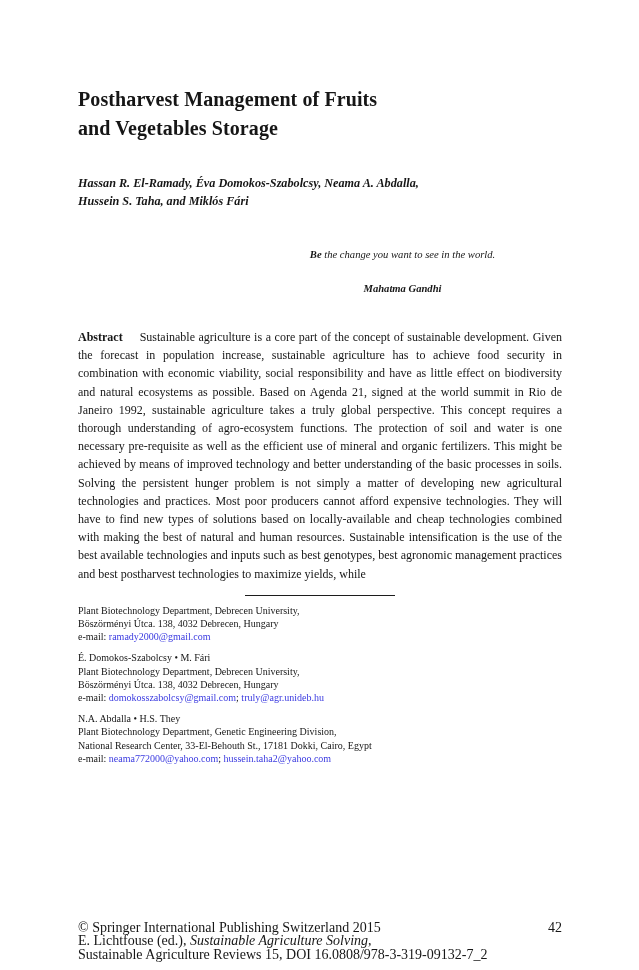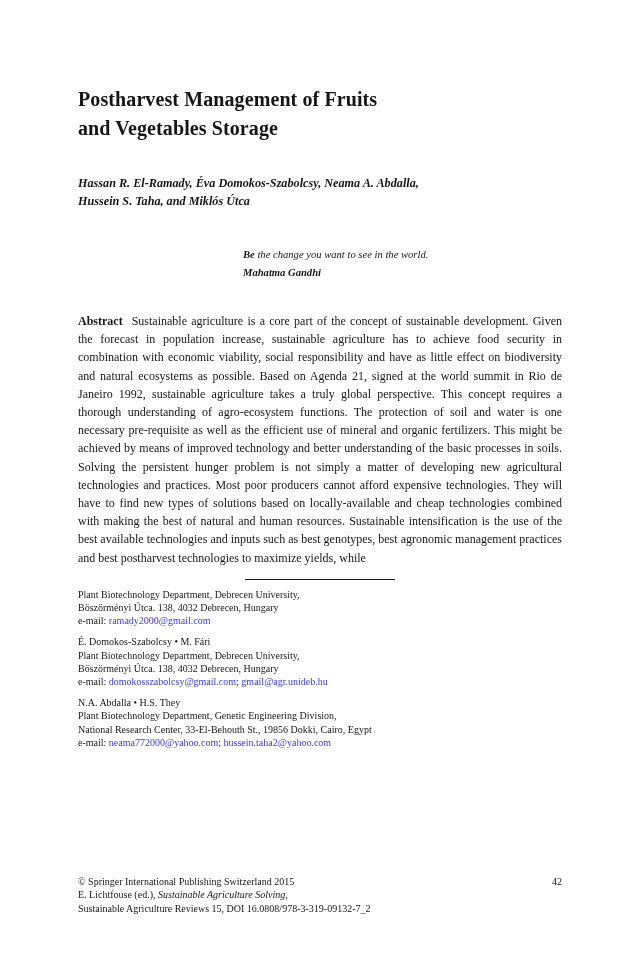--- a/index.html
+++ b/index.html
@@ -34,35 +34,35 @@
     font-weight: bold;
     font-style: italic;
   }
   .epigraph {
     margin-top: 37px;
     margin-left: 165px;
     width: 319px;
     font-size: 10.6px;
     line-height: 15px;
   }
-  .epigraph .quote { font-style: italic; }
+  .epigraph .quote { font-style: italic; text-align: center; }
   .epigraph .quote .lead { font-weight: bold; }
   .epigraph .attribution {
-    text-align: left;
+    text-align: center;
     font-style: italic;
     font-weight: bold;
-    margin-top: 3px;
+    margin-top: 19px;
   }
   .abstract {
     margin-top: 32px;
     font-size: 12px;
     line-height: 18.2px;
     text-align: justify;
   }
-  .abstract .abstract-label { font-weight: bold; margin-right: 9px; font-family: Liberation Serif, serif; }
+  .abstract .abstract-label { font-weight: bold; margin-right: 17px; font-family: Liberation Serif, serif; }
   .footnote-rule {
     margin-top: 11px;
     width: 150px;
     border: 0;
     border-top: 1.2px solid #1c1c1c;
     height: 0;
   }
   .footnotes {
     margin-top: 8px;
     font-size: 10px;
@@ -72,23 +72,23 @@
   .fn-group:last-child { margin-bottom: 0; }
   a.email-link {
     color: #3a3ae0;
     text-decoration: none;
     cursor: pointer;
   }
   .envelope-icon-wrap { display: inline-block; vertical-align: -1px; }
   .imprint {
     position: absolute;
     left: 78px;
-    top: 875px;
+    top: 921px;
     width: 484px;
-    font-size: 10px;
+    font-size: 14px;
     line-height: 13.4px;
   }
   .imprint-line1 {
     display: flex;
     justify-content: space-between;
   }
   .imprint .book-title { font-style: italic; }
 </style>
 </head>
 <body>
@@ -96,21 +96,21 @@
 <div class="page">
   <div class="content">
 
     <h1 class="chapter-title">
       <span>Postharvest Management of Fruits</span><br>
       <span>and Vegetables Storage</span>
     </h1>
 
     <div class="authors">
       <span>Hassan R. El-Ramady, Éva Domokos-Szabolcsy, Neama A. Abdalla,</span><br>
-      <span>Hussein S. Taha, and Miklós Útca</span>
+      <span>Hussein S. Taha, and Miklós Fári</span>
     </div>
 
     <div class="epigraph">
       <div class="quote">
         <span class="lead">Be</span><span> the change you want to see in the world.</span>
       </div>
       <div class="attribution">Mahatma Gandhi</div>
     </div>
 
     <p class="abstract">
@@ -125,27 +125,27 @@
       <div class="fn-group">
         <span>Plant Biotechnology Department, Debrecen University,</span><br>
         <span>Böszörményi Útca. 138, 4032 Debrecen, Hungary</span><br>
         <span>e-mail: </span><a class="email-link">ramady2000@gmail.com</a>
       </div>
 
       <div class="fn-group">
         <span>É. Domokos-Szabolcsy • M. Fári</span><br>
         <span>Plant Biotechnology Department, Debrecen University,</span><br>
         <span>Böszörményi Útca. 138, 4032 Debrecen, Hungary</span><br>
-        <span>e-mail: </span><a class="email-link">domokosszabolcsy@gmail.com</a><span>; </span><a class="email-link">gmail@agr.unideb.hu</a>
+        <span>e-mail: </span><a class="email-link">domokosszabolcsy@gmail.com</a><span>; </span><a class="email-link">truly@agr.unideb.hu</a>
       </div>
 
       <div class="fn-group">
         <span>N.A. Abdalla • H.S. They</span><br>
         <span>Plant Biotechnology Department, Genetic Engineering Division,</span><br>
-        <span>National Research Center, 33-El-Behouth St., 19856 Dokki, Cairo, Egypt</span><br>
+        <span>National Research Center, 33-El-Behouth St., 17181 Dokki, Cairo, Egypt</span><br>
         <span>e-mail: </span><a class="email-link">neama772000@yahoo.com</a><span>; </span><a class="email-link">hussein.taha2@yahoo.com</a>
       </div>
 
     </div>
   </div>
 
   <div class="imprint">
     <div class="imprint-line1">
       <span>© Springer International Publishing Switzerland 2015</span>
       <span>42</span>

